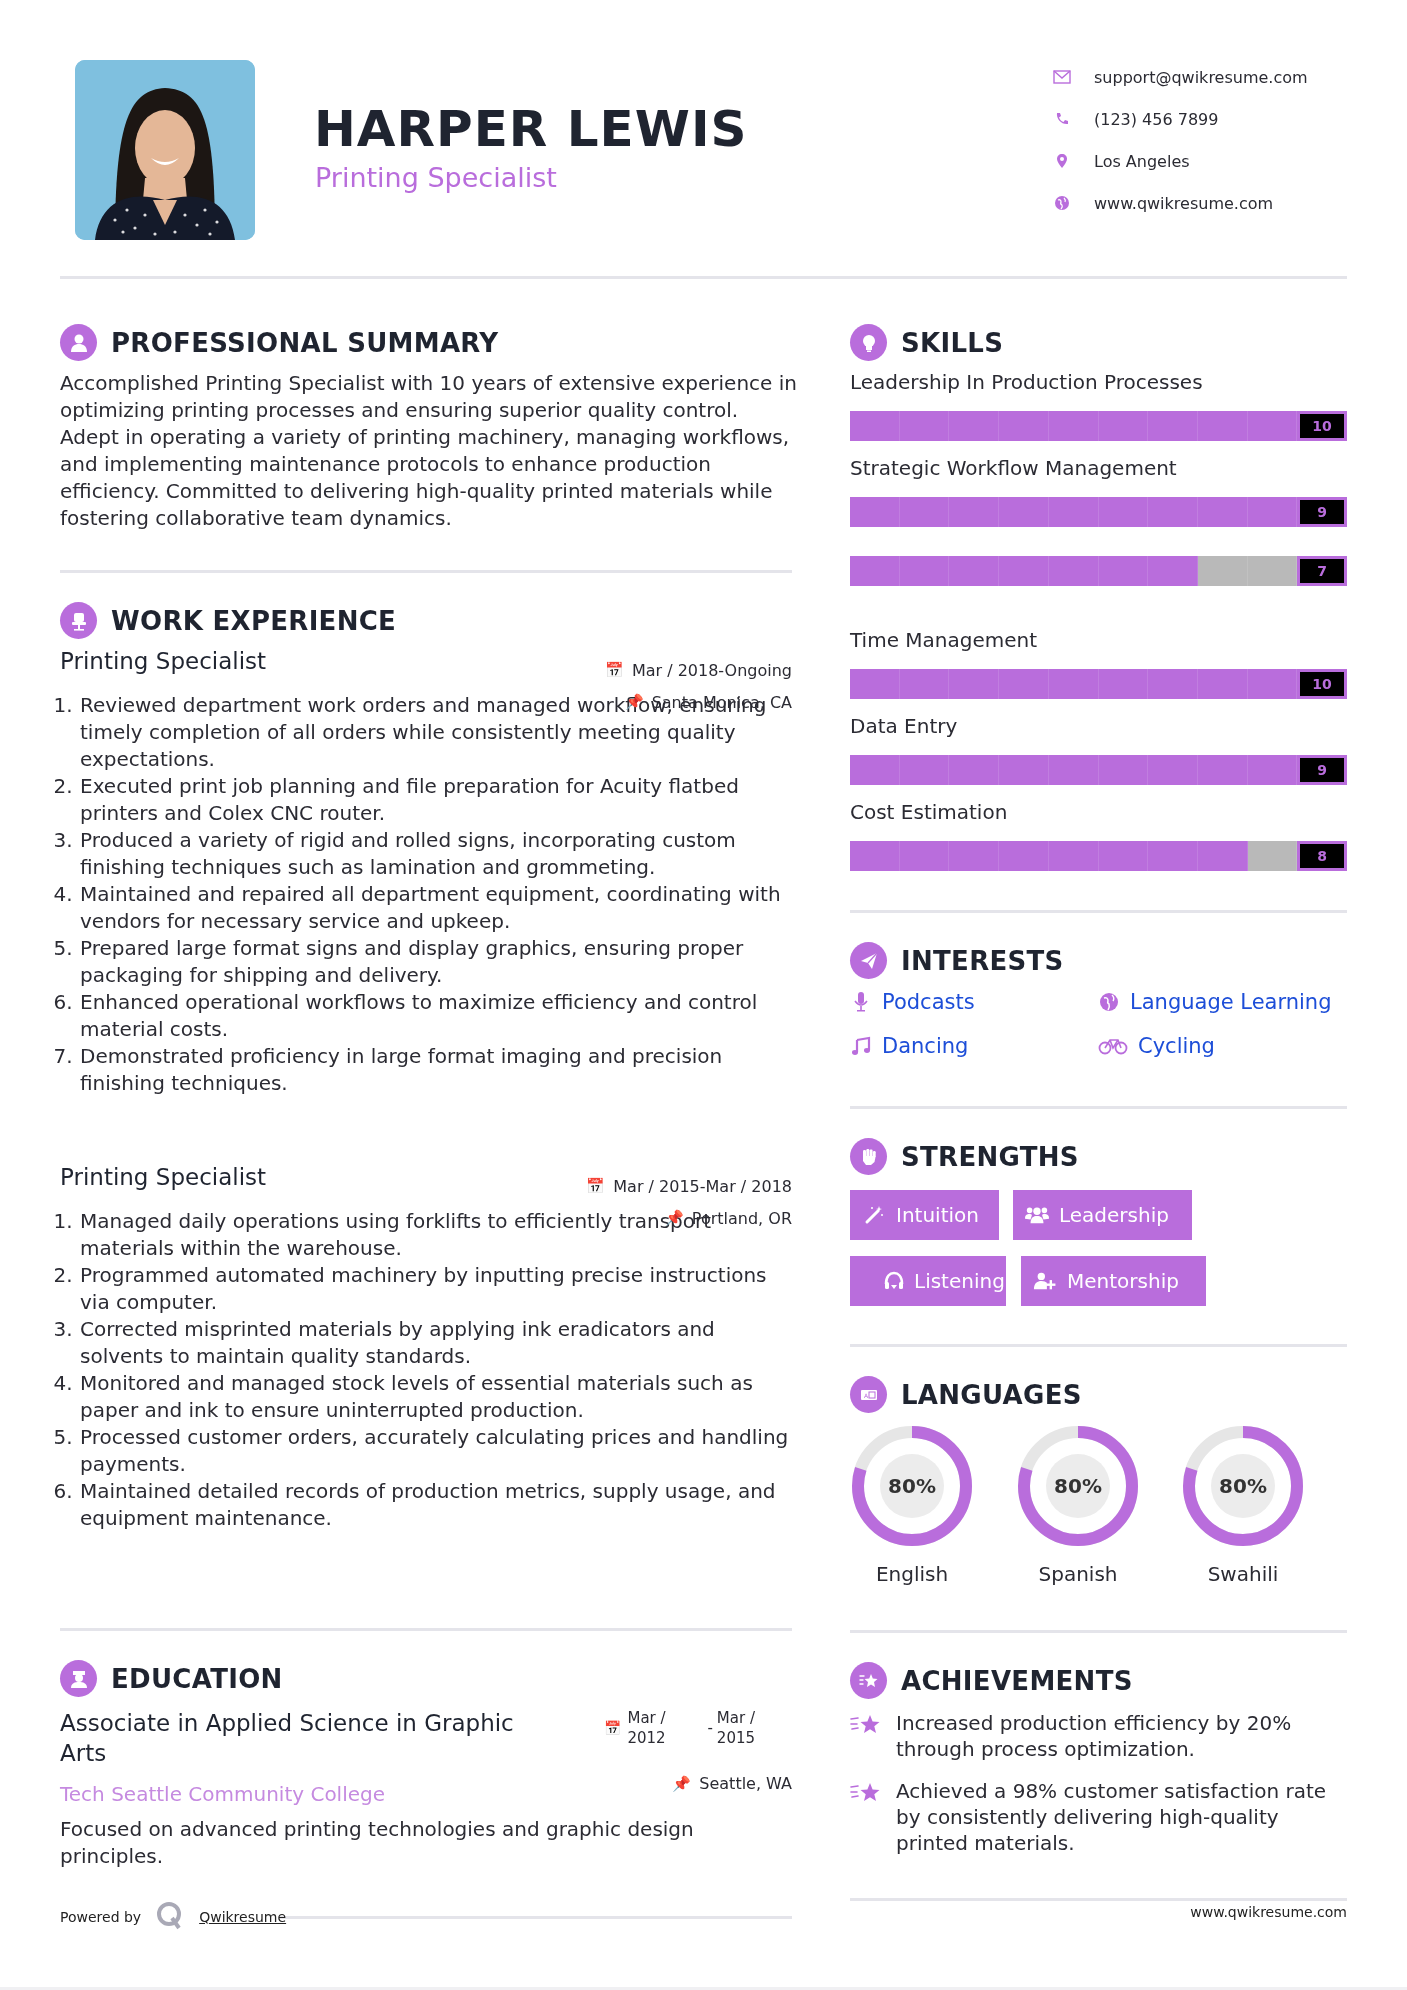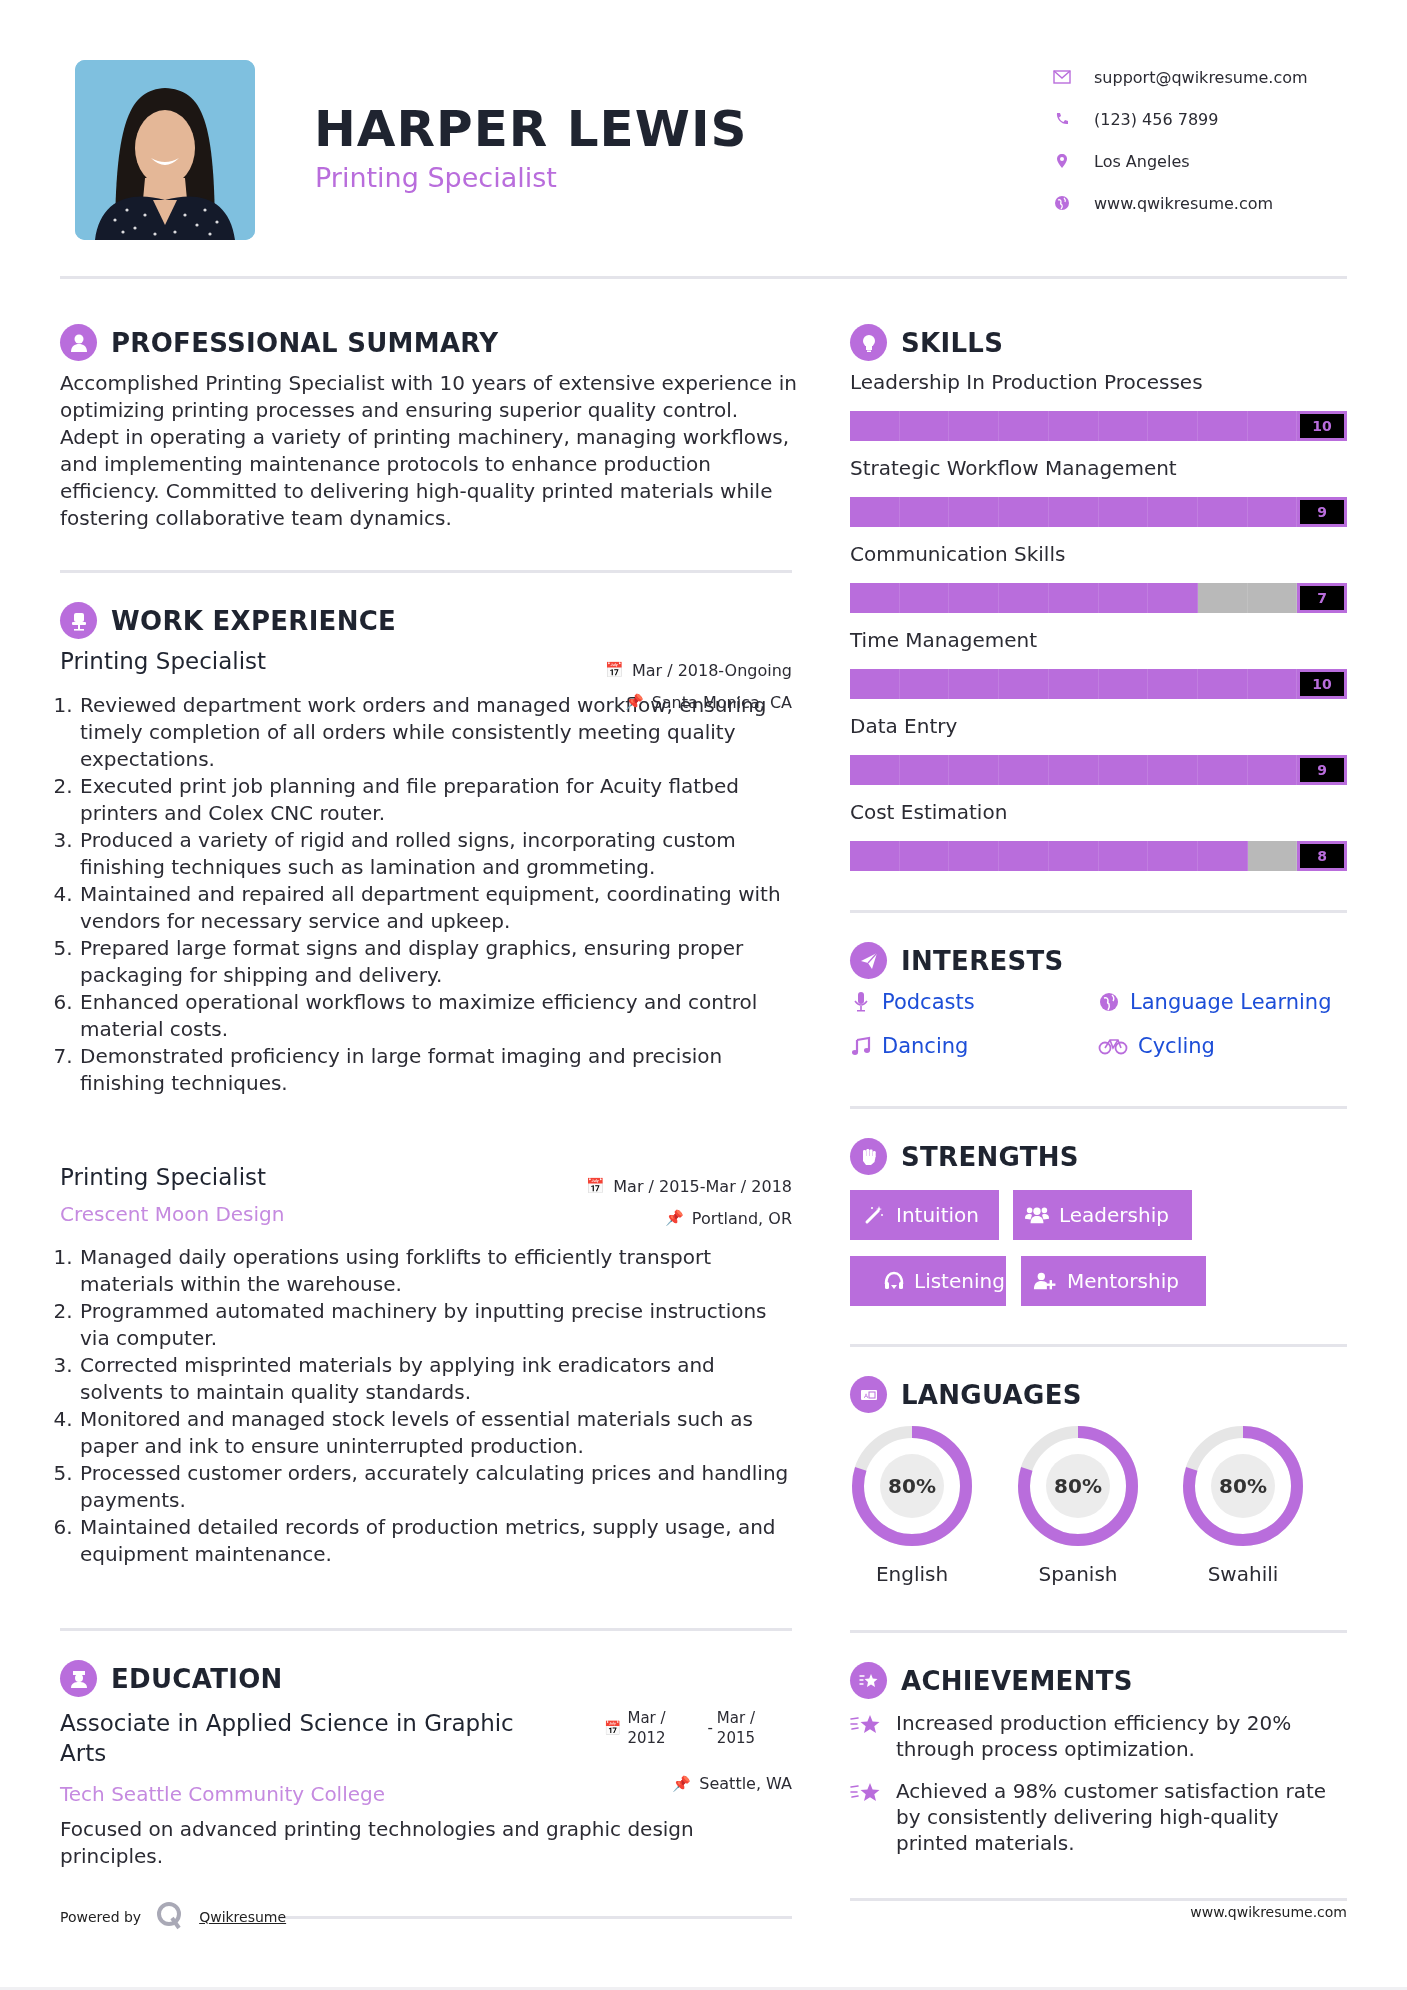--- a/index.html
+++ b/index.html
@@ -189,21 +189,20 @@
       <li>Produced a variety of rigid and rolled signs, incorporating custom finishing techniques such as lamination and grommeting.</li>
       <li>Maintained and repaired all department equipment, coordinating with vendors for necessary service and upkeep.</li>
       <li>Prepared large format signs and display graphics, ensuring proper packaging for shipping and delivery.</li>
       <li>Enhanced operational workflows to maximize efficiency and control material costs.</li>
       <li>Demonstrated proficiency in large format imaging and precision finishing techniques.</li>
     </ol>
   </div>
 
   <div class="job" style="top:1164px;">
     <div class="job-title">Printing Specialist</div>
-    <div class="job-company">Crescent Moon Design</div>
     <div class="job-meta">
       <div>
           <span class="mi">📅</span>
           <span>Mar / 2015-Mar / 2018</span>
         </div>
       <div>
           <span class="mi">📌</span>
           <span>Portland, OR</span>
         </div>
     </div>
@@ -283,21 +282,20 @@
           <div class="seg on"></div>
           <div class="seg on"></div>
           <div class="seg on"></div>
           <div class="seg on"></div>
           <div class="seg on"></div>
           <div class="seg off"></div>
           <div class="skill-val">9</div>
         </div>
       </div>
       <div class="skill" style="top: 542px;">
-        <div class="skill-name">Communication Skills</div>
         <div class="skill-bar">
           <div class="seg on"></div>
           <div class="seg on"></div>
           <div class="seg on"></div>
           <div class="seg on"></div>
           <div class="seg on"></div>
           <div class="seg on"></div>
           <div class="seg on"></div>
           <div class="seg off"></div>
           <div class="seg off"></div>

